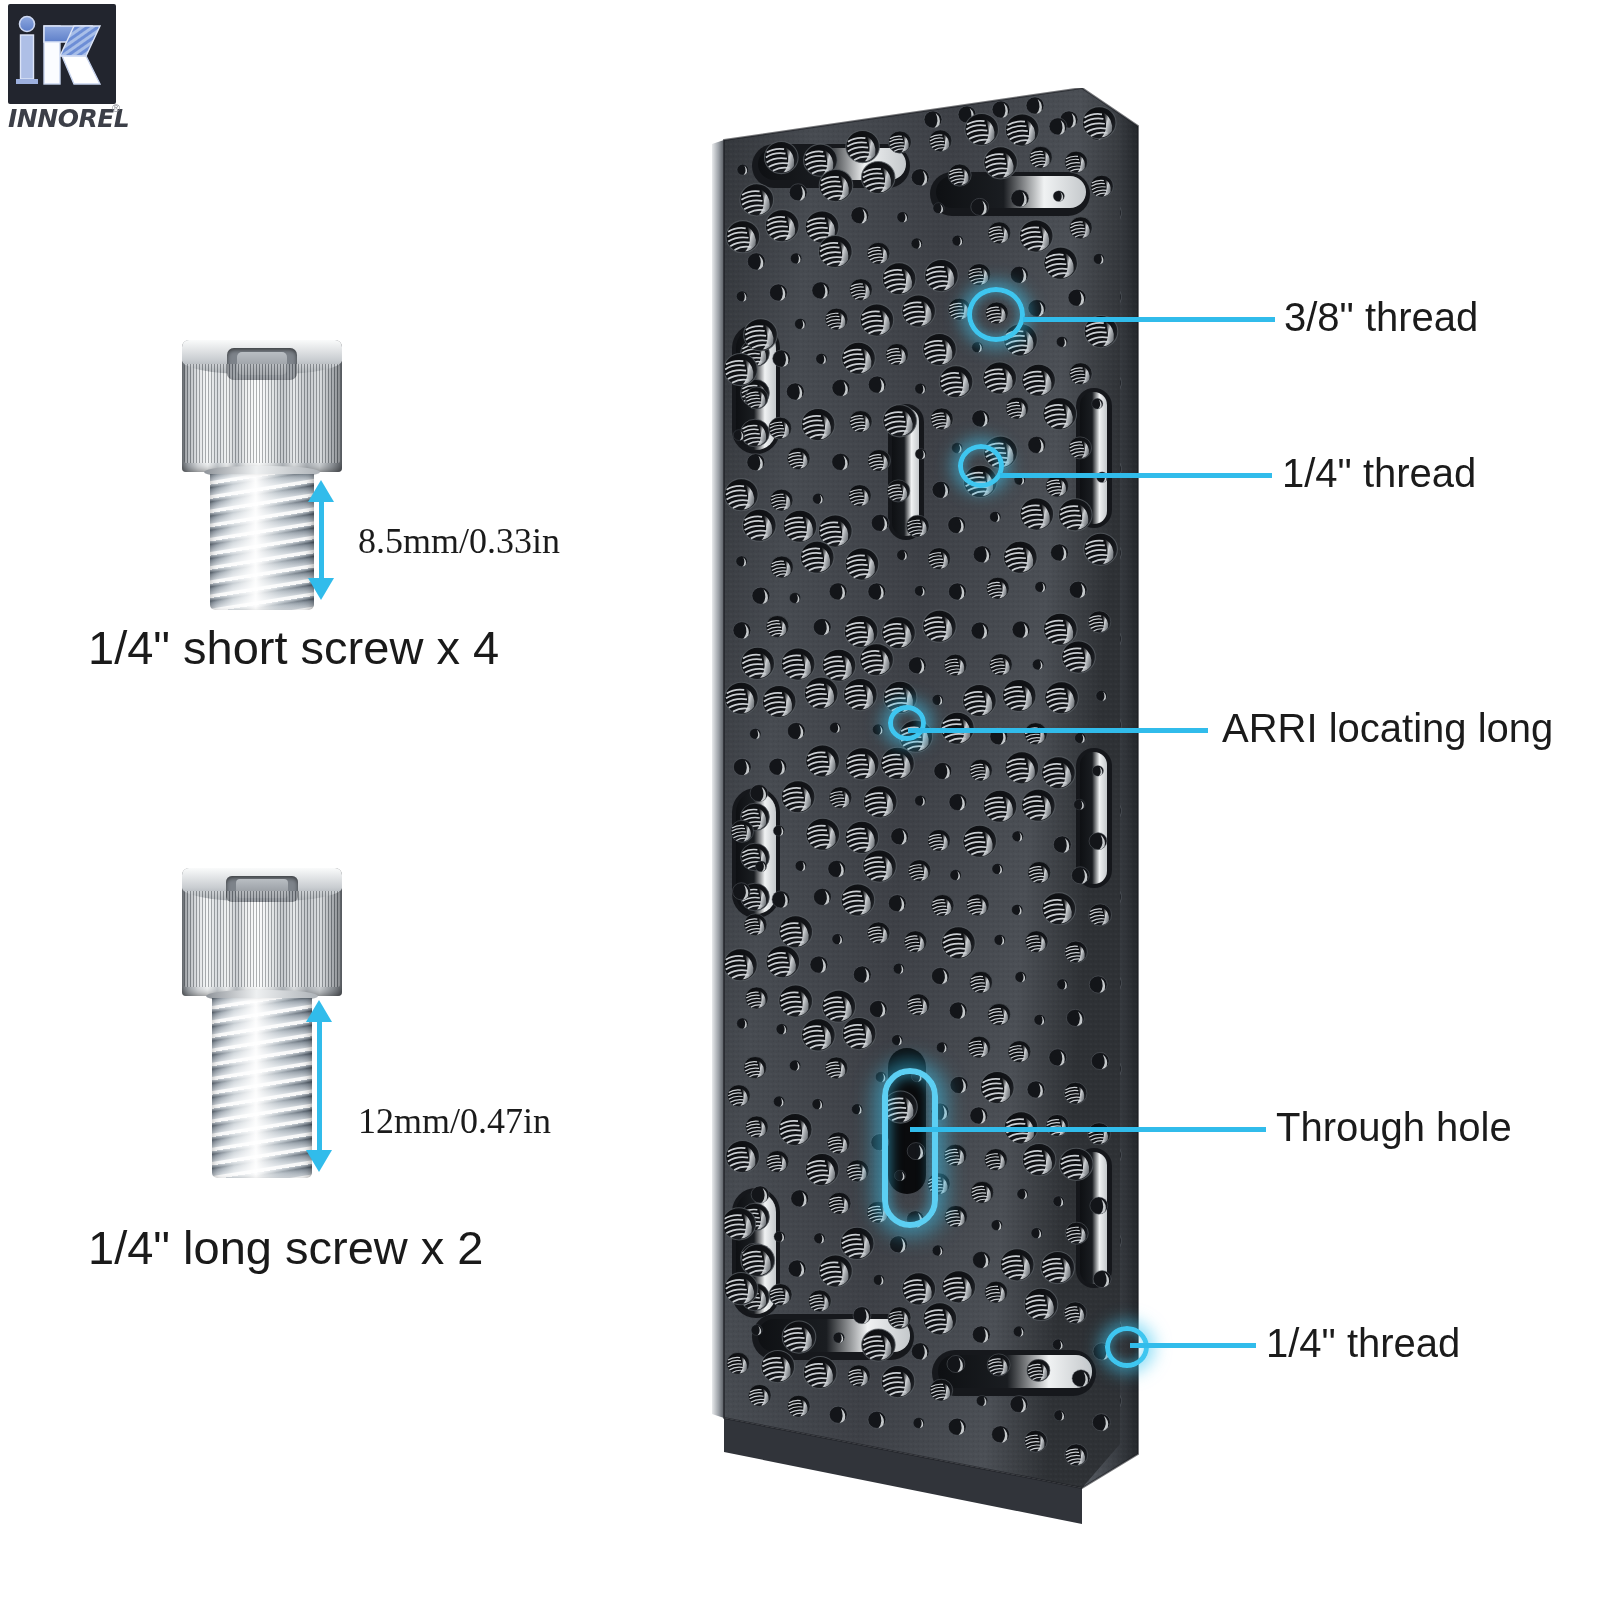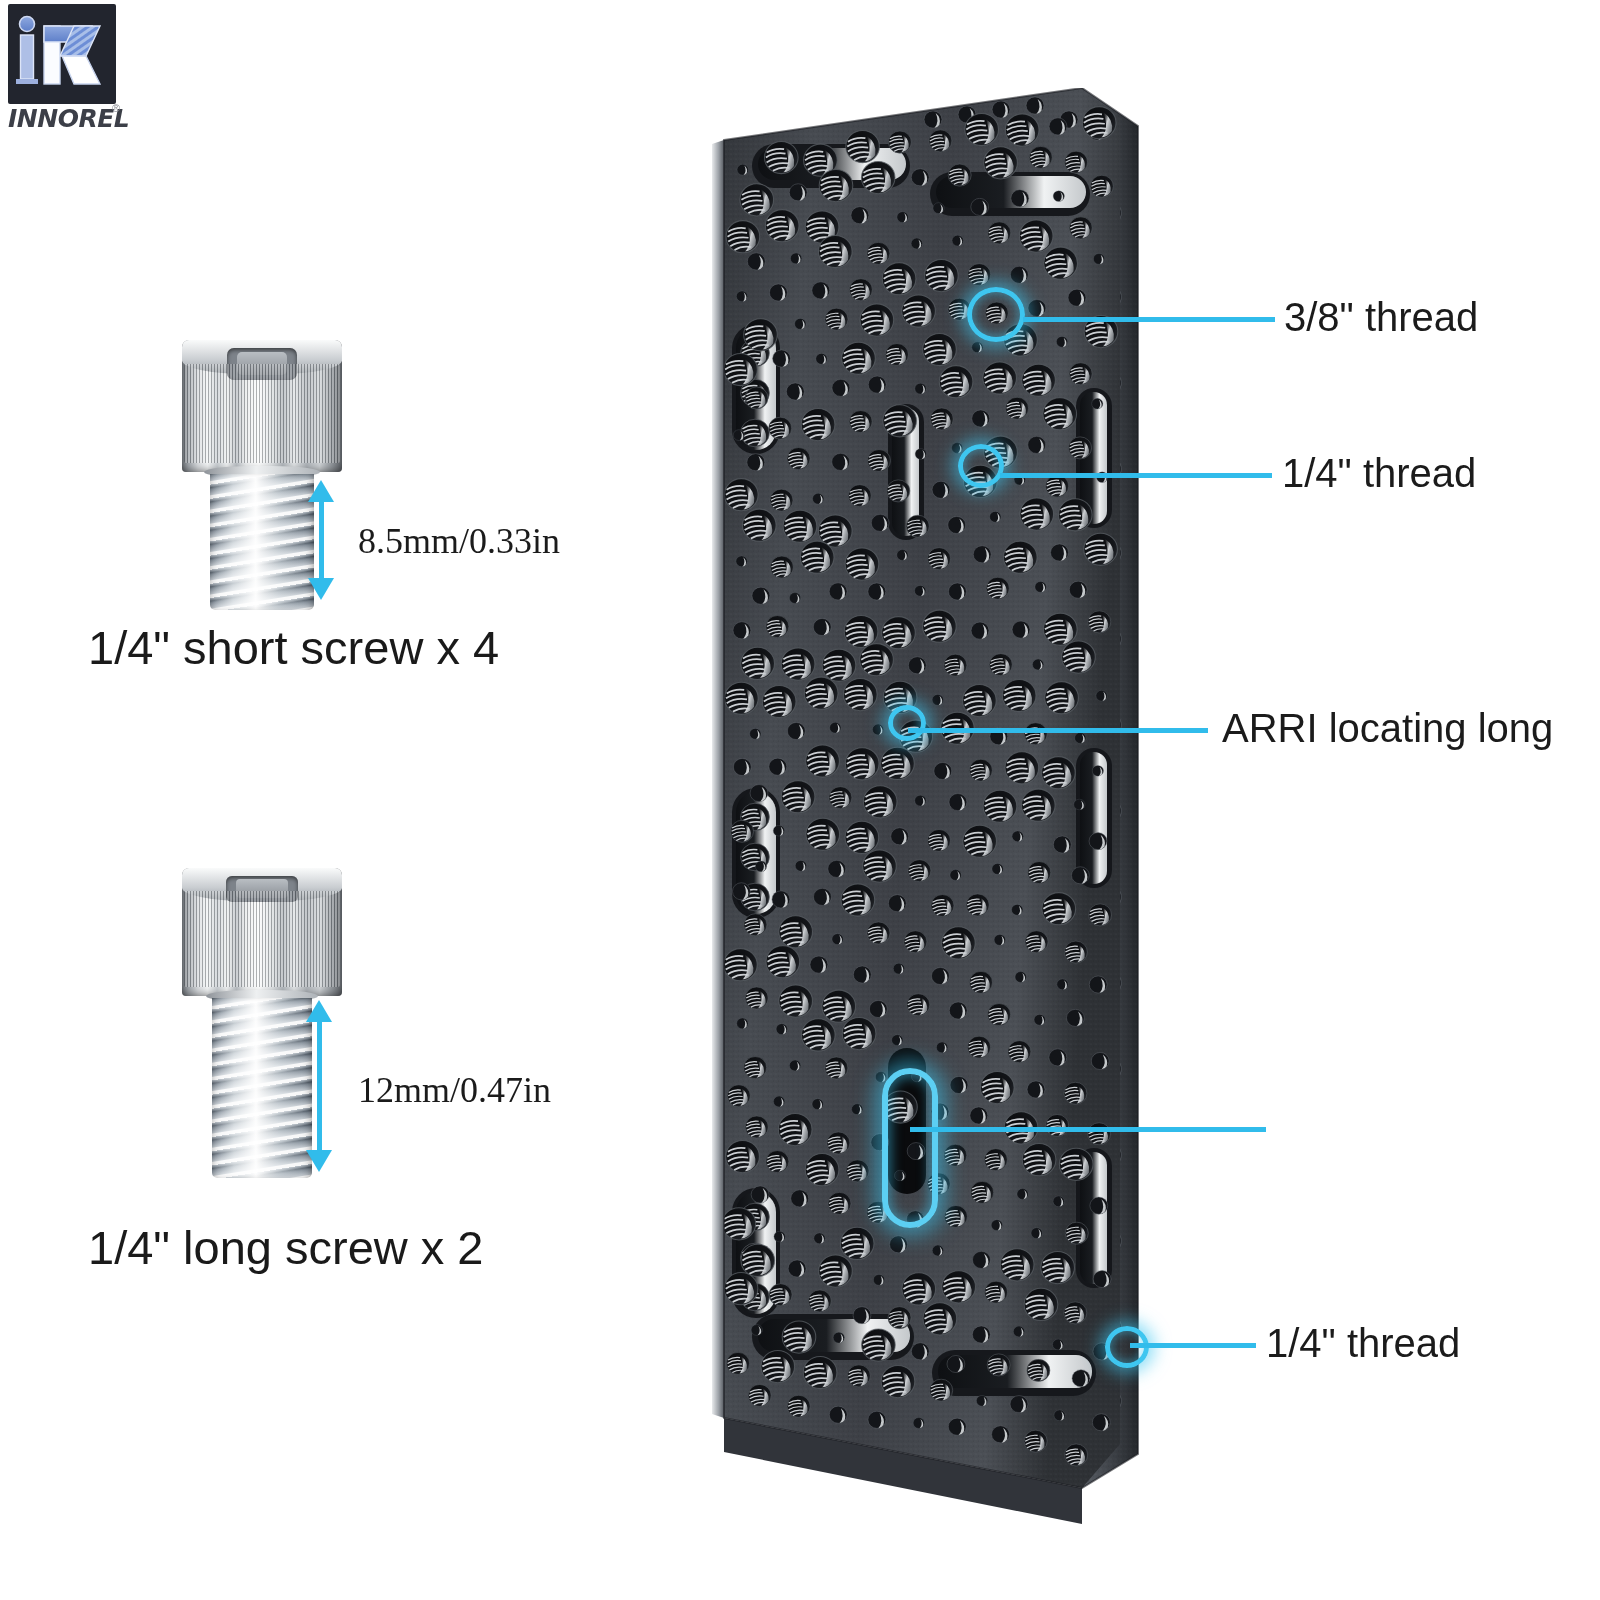--- a/index.html
+++ b/index.html
@@ -198,21 +198,21 @@
       </div>
       <div class="shaft-collar" style="top:122px;width:112px;"></div>
       <div class="screw-shaft" style="top:130px;width:100px;height:180px;"></div>
     </div>
 
     <div class="dim-arrow" style="left:306px;top:1000px;height:172px;">
       <div class="dim-cap up"></div>
       <div class="dim-line"></div>
       <div class="dim-cap down"></div>
     </div>
-    <div class="dim-text" style="left:358px;top:1069px;">12mm/0.47in</div>
+    <div class="dim-text" style="left:358px;top:1100px;">12mm/0.47in</div>
 
     <div class="screw-caption" style="left:88px;top:1220px;">1/4" long screw x 2</div>
   </div>
 
   <div id="cheese-plate">
     <svg id="plate-svg" width="470" height="1468" viewBox="0 0 470 1468">
       <defs>
         <linearGradient id="faceG" x1="0" y1="0" x2="1" y2="0.25">
           <stop offset="0" stop-color="#33363b"></stop>
           <stop offset="0.22" stop-color="#474b51"></stop>
@@ -747,17 +747,18 @@
   <div class="callout-line" style="left:1023px;top:317px;width:252px;"></div>
   <div class="callout-label" style="left:1284px;top:295px;">3/8" thread</div>
 
   <div class="callout-line" style="left:1000px;top:473px;width:272px;"></div>
   <div class="callout-label" style="left:1282px;top:451px;">1/4" thread</div>
 
   <div class="callout-line" style="left:908px;top:728px;width:300px;"></div>
   <div class="callout-label" style="left:1222px;top:706px;">ARRI locating long</div>
 
   <div class="callout-line" style="left:910px;top:1127px;width:356px;"></div>
+  <div class="callout-label" style="left:1276px;top:1105px;">Through hole</div>
 
   <div class="callout-line" style="left:1130px;top:1343px;width:126px;"></div>
   <div class="callout-label" style="left:1266px;top:1321px;">1/4" thread</div>
 
 </div>
 
 </body></html>

